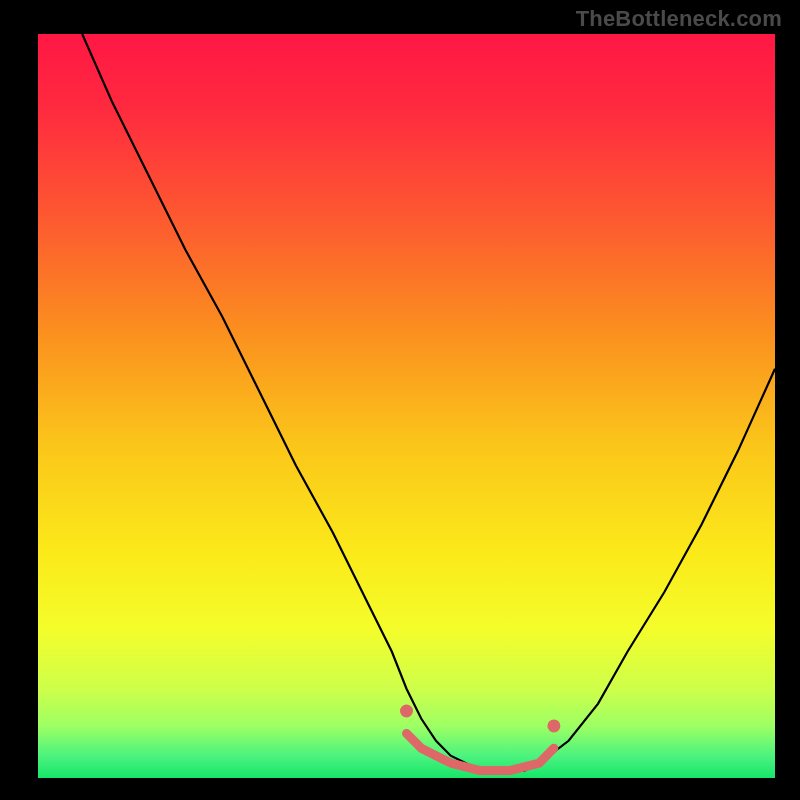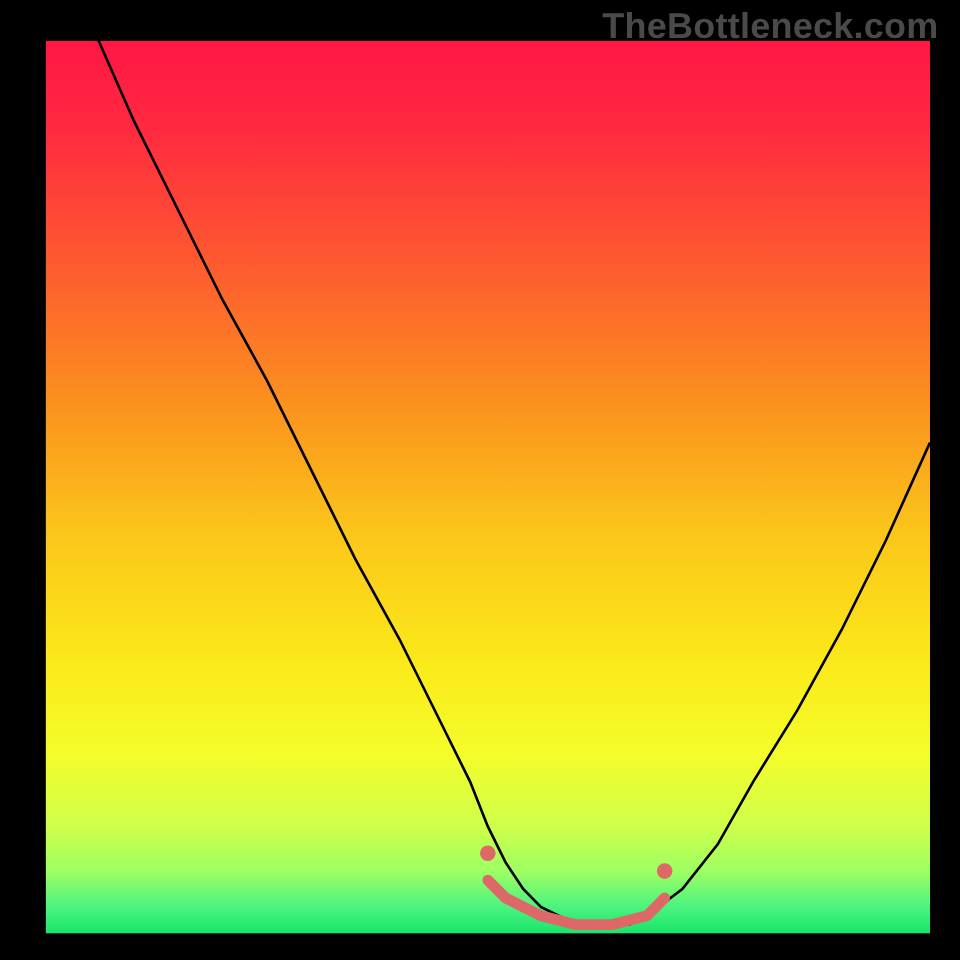--- a/index.html
+++ b/index.html
@@ -20,21 +20,21 @@
     position: absolute;
     top: 0;
     left: 0;
   }
   .watermark {
     position: absolute;
     top: 6px;
     right: 18px;
     color: #4a4a4a;
     font-family: Arial, Helvetica, sans-serif;
-    font-size: 30px;
+    font-size: 22px;
     font-weight: 600;
     letter-spacing: 0.2px;
   }
 </style>
 </head>
 <body>
 
 <div class="stage">
   <svg id="svg-root" width="800" height="800" viewBox="0 0 800 800">
     <defs>

